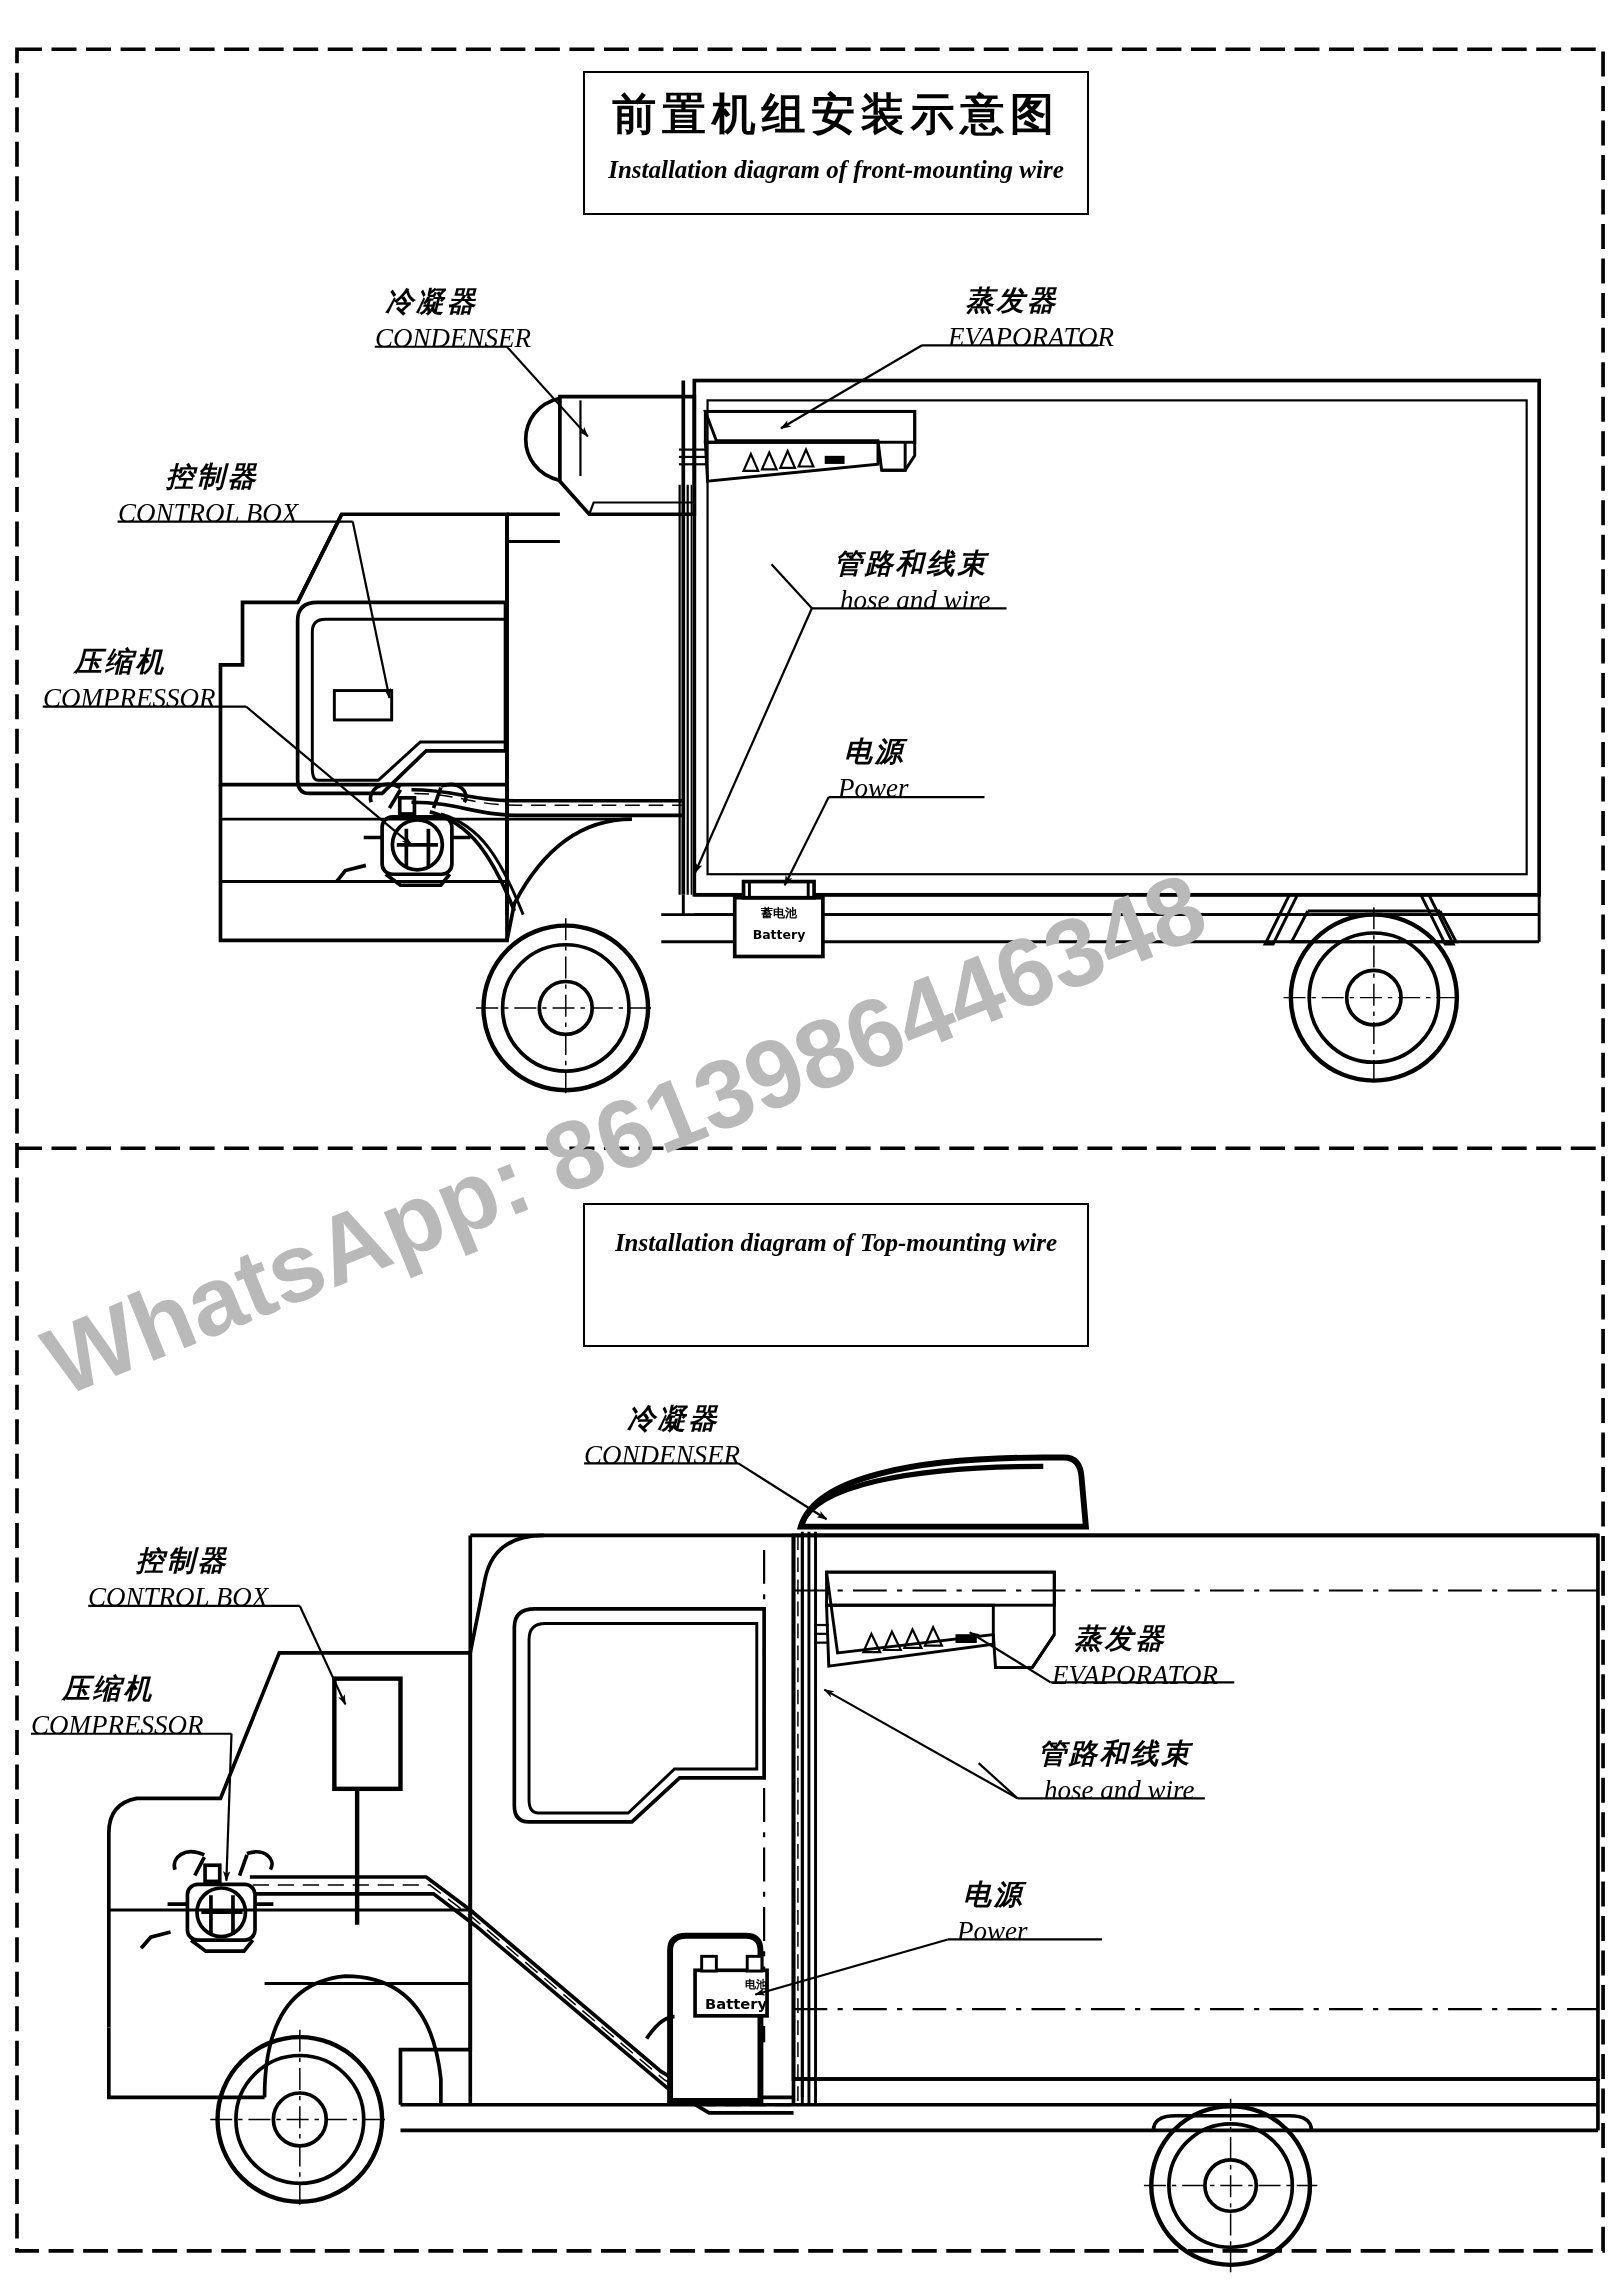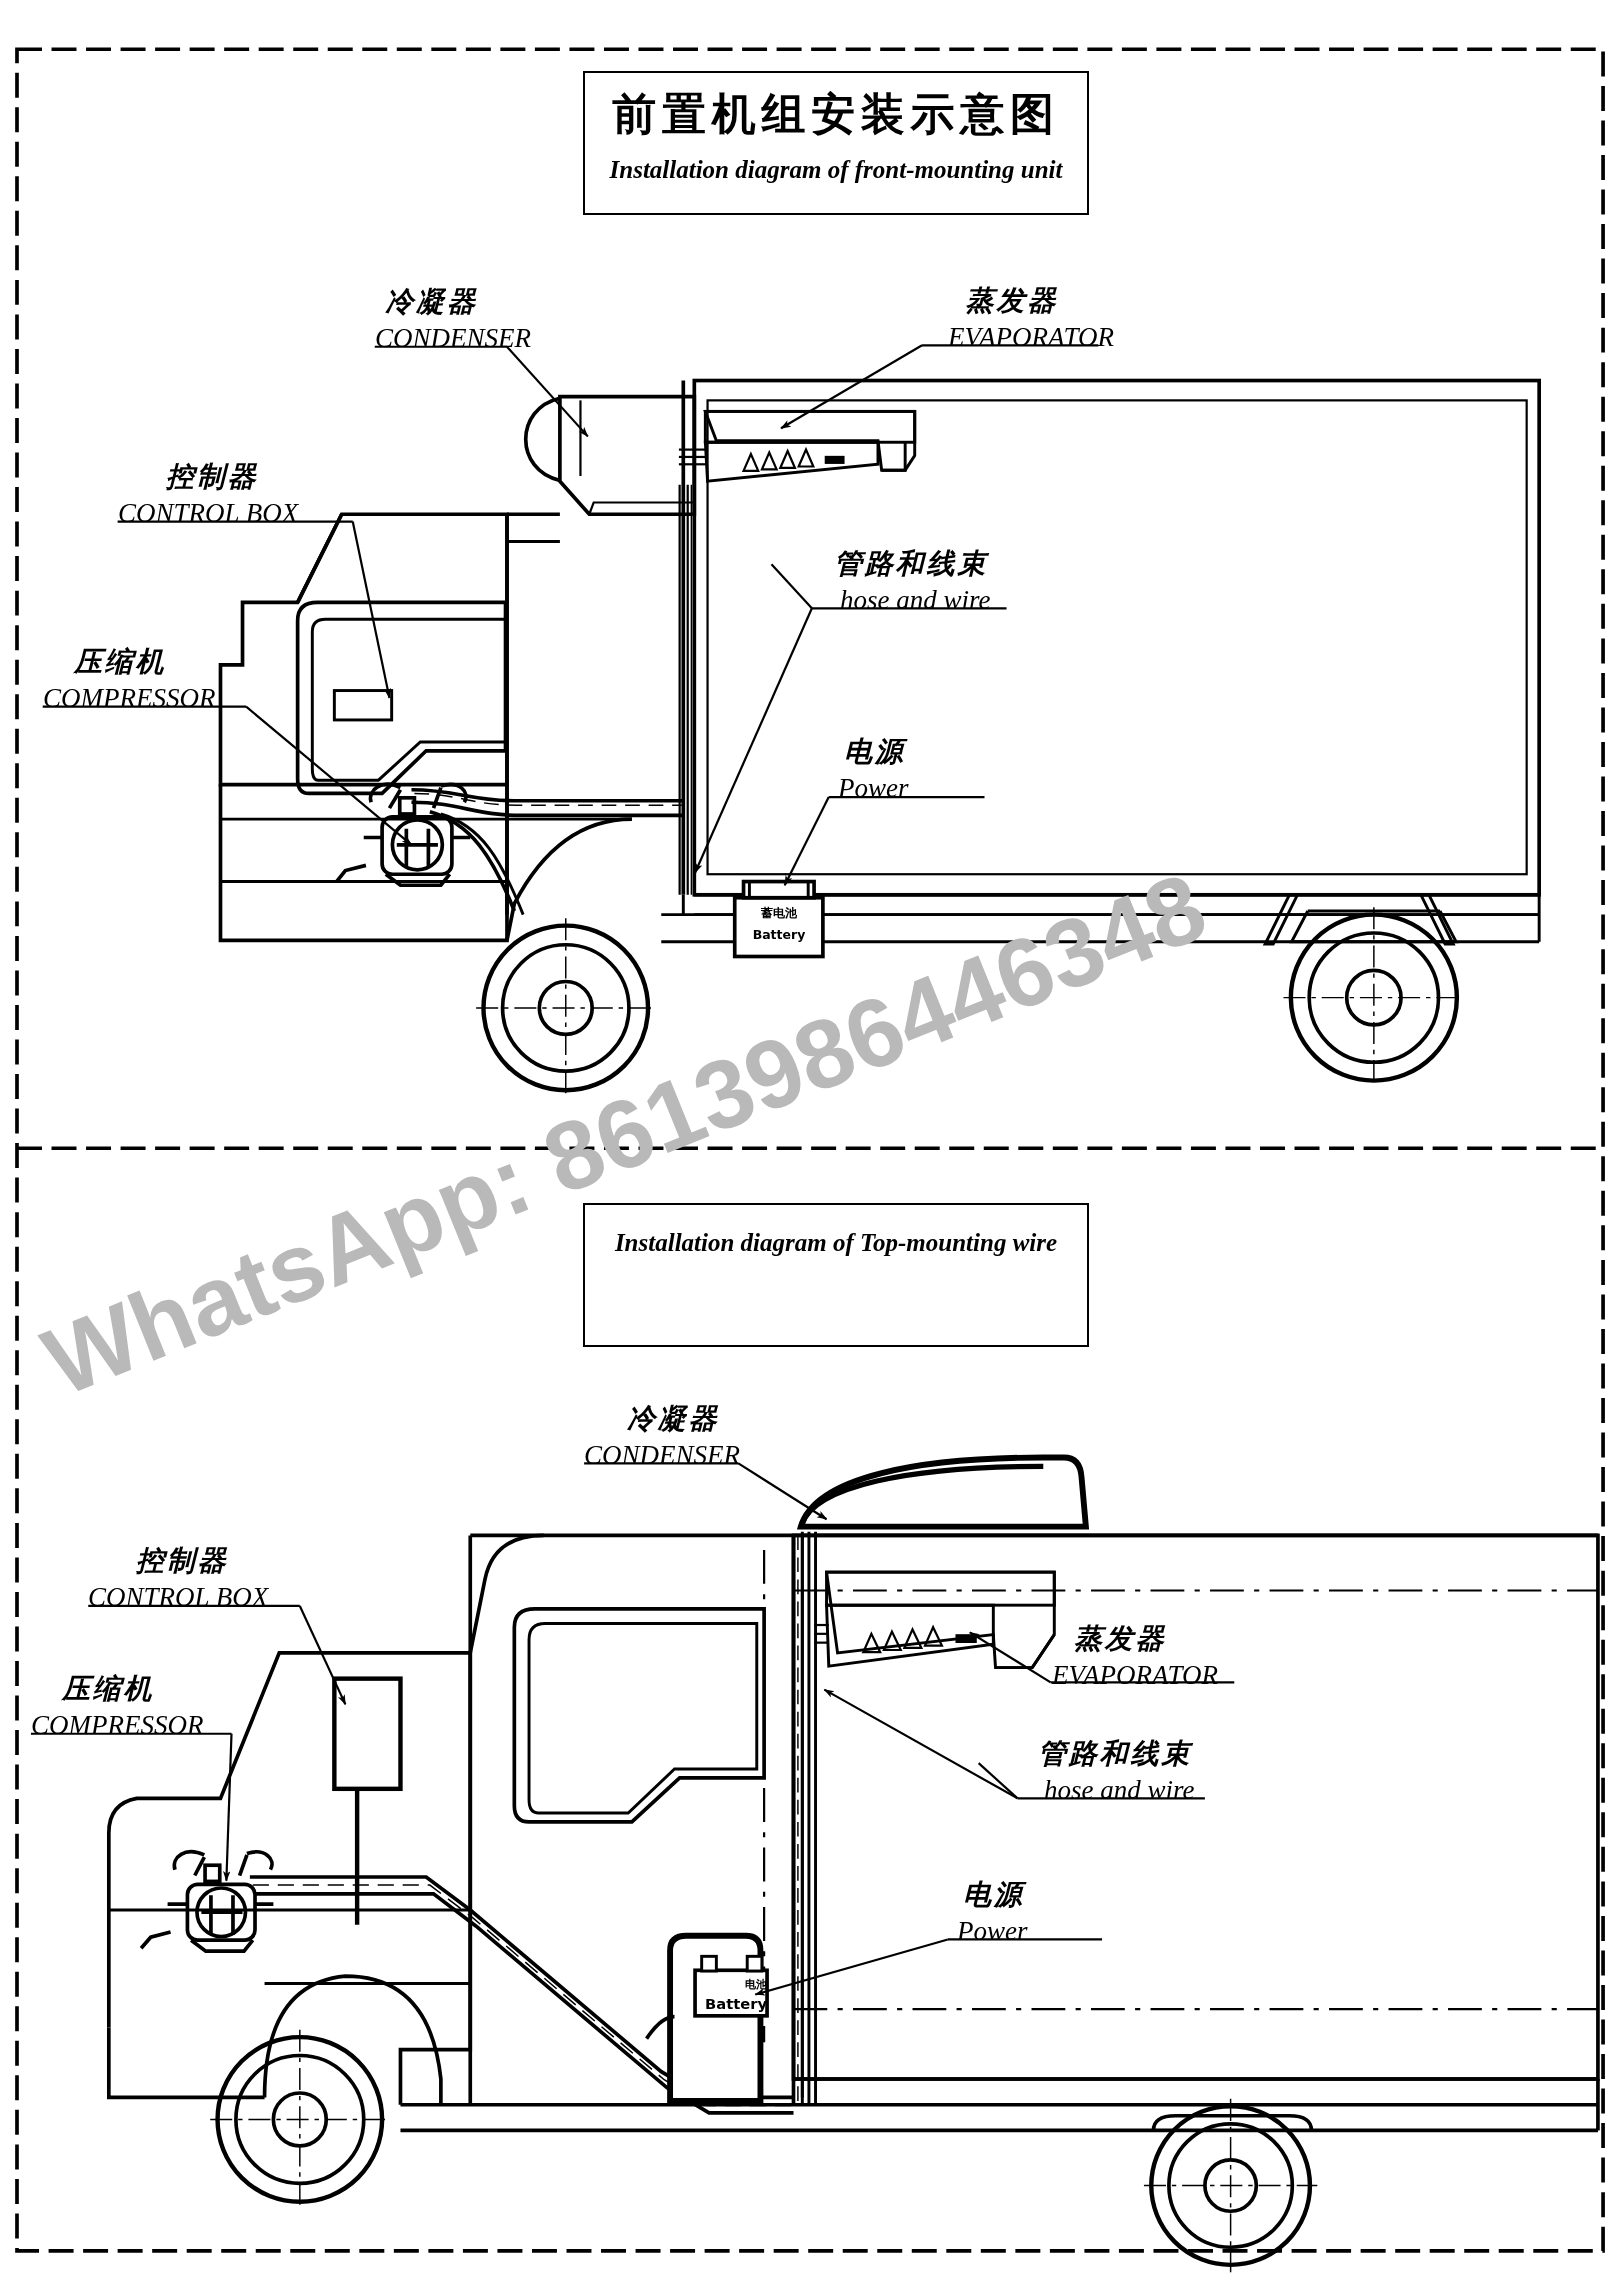--- a/index.html
+++ b/index.html
@@ -306,21 +306,21 @@
         <line x1="1385" y1="2448" x2="1122" y2="2300" marker-end="url(#arw)"></line>
 
         <line x1="1290" y1="2640" x2="1500" y2="2640" stroke-width="3"></line>
         <line x1="1290" y1="2640" x2="1028" y2="2715" marker-end="url(#arw)"></line>
       </g>
     </g>
   </svg>
 
   <div class="ttlbox" style="left:583px;top:71px;width:506px;height:144px;padding-top:11.8px;">
     <div class="tcn" style="font-size:44px;">前置机组安装示意图</div>
-    <div class="ten" style="font-size:25px;margin-top:11.8px;">Installation diagram of front-mounting unit</div>
+    <div class="ten" style="font-size:25px;margin-top:11.8px;">Installation diagram of front-mounting wire</div>
   </div>
 
   <div class="ttlbox" style="left:583px;top:1203px;width:506px;height:144px;padding-top:11.8px;">
     <div class="ten" style="font-size:25px;margin-top:11.8px;">Installation diagram of Top-mounting wire</div>
   </div>
 
   <div class="lbl" style="left:375px;top:288px;">
     <div class="cn" style="font-size:28px;padding-left:10.3px;">冷凝器</div>
     <div class="en" style="font-size:27px;margin-top:8.8px;">CONDENSER</div>
   </div>

